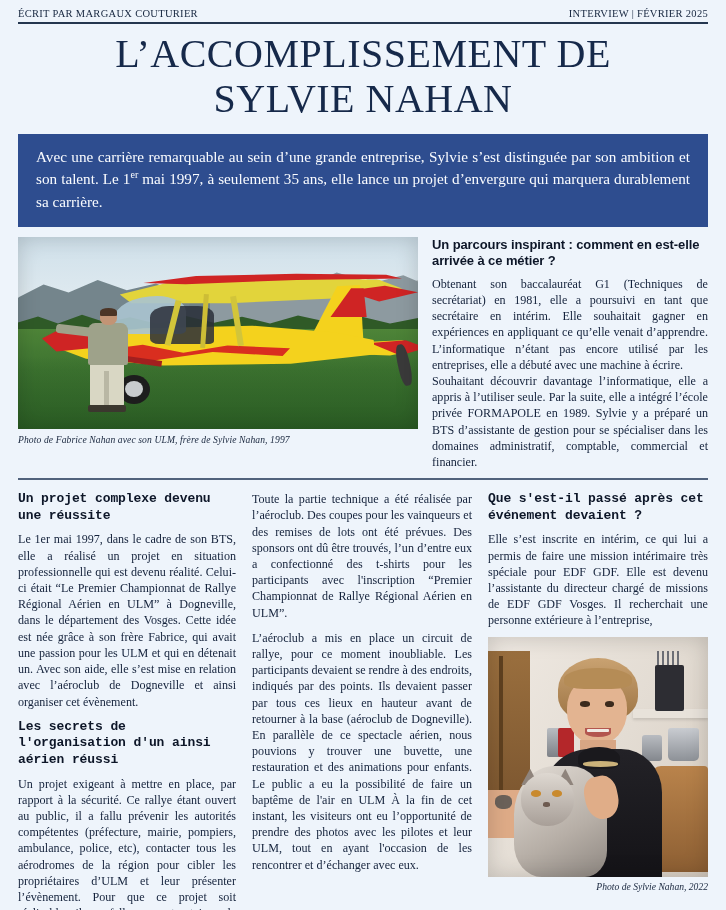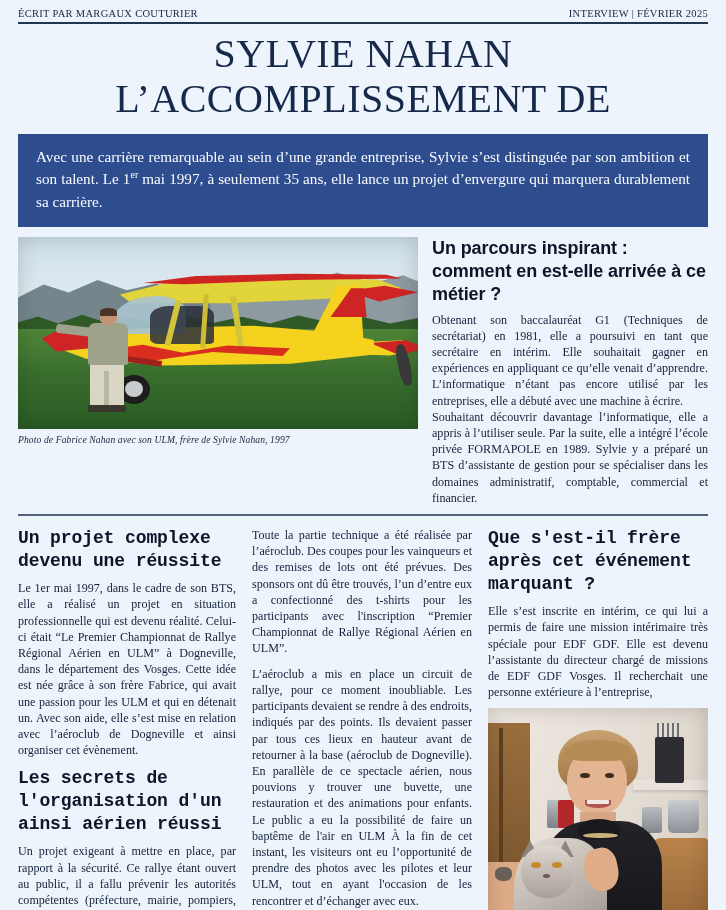--- a/index.html
+++ b/index.html
@@ -78,21 +78,21 @@
     font-style:italic;
     font-size:9.6px;
     color:#18263d;
     padding-top:5px;
     letter-spacing:.1px;
   }
   .rcol{flex:1;}
   h2.sec{
     font-family:"Liberation Sans", sans-serif;
     font-weight:700;
-    font-size:18px;
+    font-size:13px;
     line-height:1.28;
     color:#0d1628;
     margin:0 0 6px 0;
     letter-spacing:-.1px;
   }
   p.body{
     font-family:"Liberation Serif", serif;
     font-size:12.1px;
     line-height:1.34;
     text-align:justify;
@@ -266,22 +266,22 @@
 
 <div class="page">
 
   <div class="masthead">
     <span>ÉCRIT PAR MARGAUX COUTURIER</span>
     <span>INTERVIEW | FÉVRIER 2025</span>
   </div>
   <div class="rule-top"></div>
 
   <h1 class="title">
+    <span class="ln">L’ACCOMPLISSEMENT DE</span>
     <span class="ln">SYLVIE NAHAN</span>
-    <span class="ln">L’ACCOMPLISSEMENT DE</span>
   </h1>
 
   <div class="lede"><span>Avec une carrière remarquable au sein d’une grande entreprise, Sylvie s’est distinguée par son ambition et son talent. Le 1</span><sup>er</sup><span> mai 1997, à seulement 35 ans, elle lance un projet d’envergure qui marquera durablement sa carrière.</span></div>
 
   <div class="upper">
 
     <div class="photo-col">
       <div class="photo-ulm" aria-label="Homme debout devant un ULM jaune et rouge dans un champ">
         <div class="sky"></div>
         <div class="mtn3"></div>
@@ -341,21 +341,21 @@
       <p class="body">Un projet exigeant à mettre en place, par rapport à la sécurité. Ce rallye étant ouvert au public, il a fallu prévenir les autorités compétentes (préfecture, mairie, pompiers, ambulance, police, etc), contacter tous les aérodromes de la région pour cibler les propriétaires d’ULM et leur présenter l’évènement. Pour que ce projet soit réalisable il a fallu une trentaine de participants.</p>
     </div>
 
     <div class="col c2">
       <p class="body">Toute la partie technique a été réalisée par l’aéroclub. Des coupes pour les vainqueurs et des remises de lots ont été prévues. Des sponsors ont dû être trouvés, l’un d’entre eux a confectionné des t-shirts pour les participants avec l'inscription “Premier Championnat de Rallye Régional Aérien en ULM”.</p>
       <div class="gap"></div>
       <p class="body">L’aéroclub a mis en place un circuit de rallye, pour ce moment inoubliable. Les participants devaient se rendre à des endroits, indiqués par des points. Ils devaient passer par tous ces lieux en hauteur avant de retourner à la base (aéroclub de Dogneville). En parallèle de ce spectacle aérien, nous pouvions y trouver une buvette, une restauration et des animations pour enfants. Le public a eu la possibilité de faire un baptême de l'air en ULM À la fin de cet instant, les visiteurs ont eu l’opportunité de prendre des photos avec les pilotes et leur ULM, tout en ayant l'occasion de les rencontrer et d’échanger avec eux.</p>
     </div>
 
     <div class="col c3">
-      <h2 class="sec">Que s'est-il frère après cet événement marquant ?</h2>
+      <h2 class="sec">Que s'est-il passé après cet événement devaient ?</h2>
       <p class="body">Elle s’est inscrite en intérim, ce qui lui a permis de faire une mission intérimaire très spéciale pour EDF GDF.  Elle est devenu l’assistante du directeur chargé de missions de EDF GDF Vosges. Il recherchait une personne extérieure à l’entreprise,</p>
 
       <div class="photo-sylvie" aria-label="Sylvie Nahan souriante tenant un chat persan">
         <div class="s-wall"></div>
         <div class="s-cab"></div>
         <div class="s-cabline"></div>
         <div class="s-shelf"></div>
         <div class="s-utensils"></div>
         <div class="s-jar"></div>
         <div class="s-shelf2"></div>

